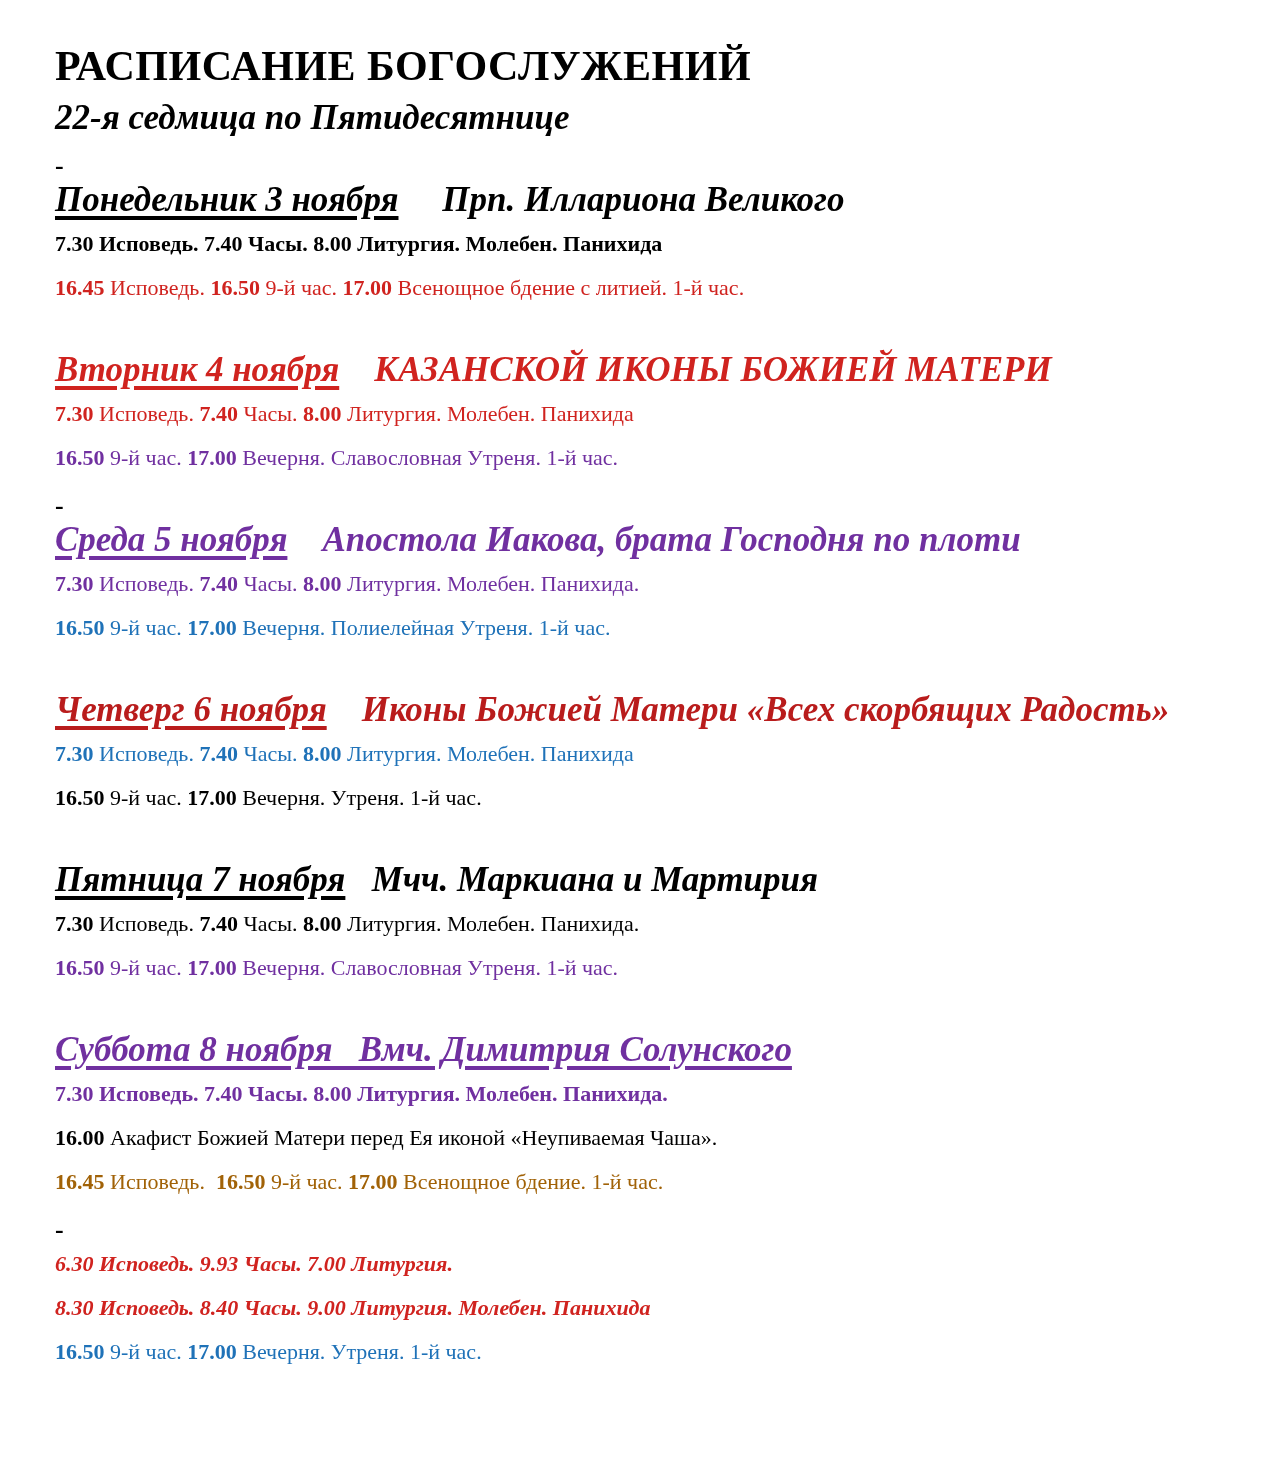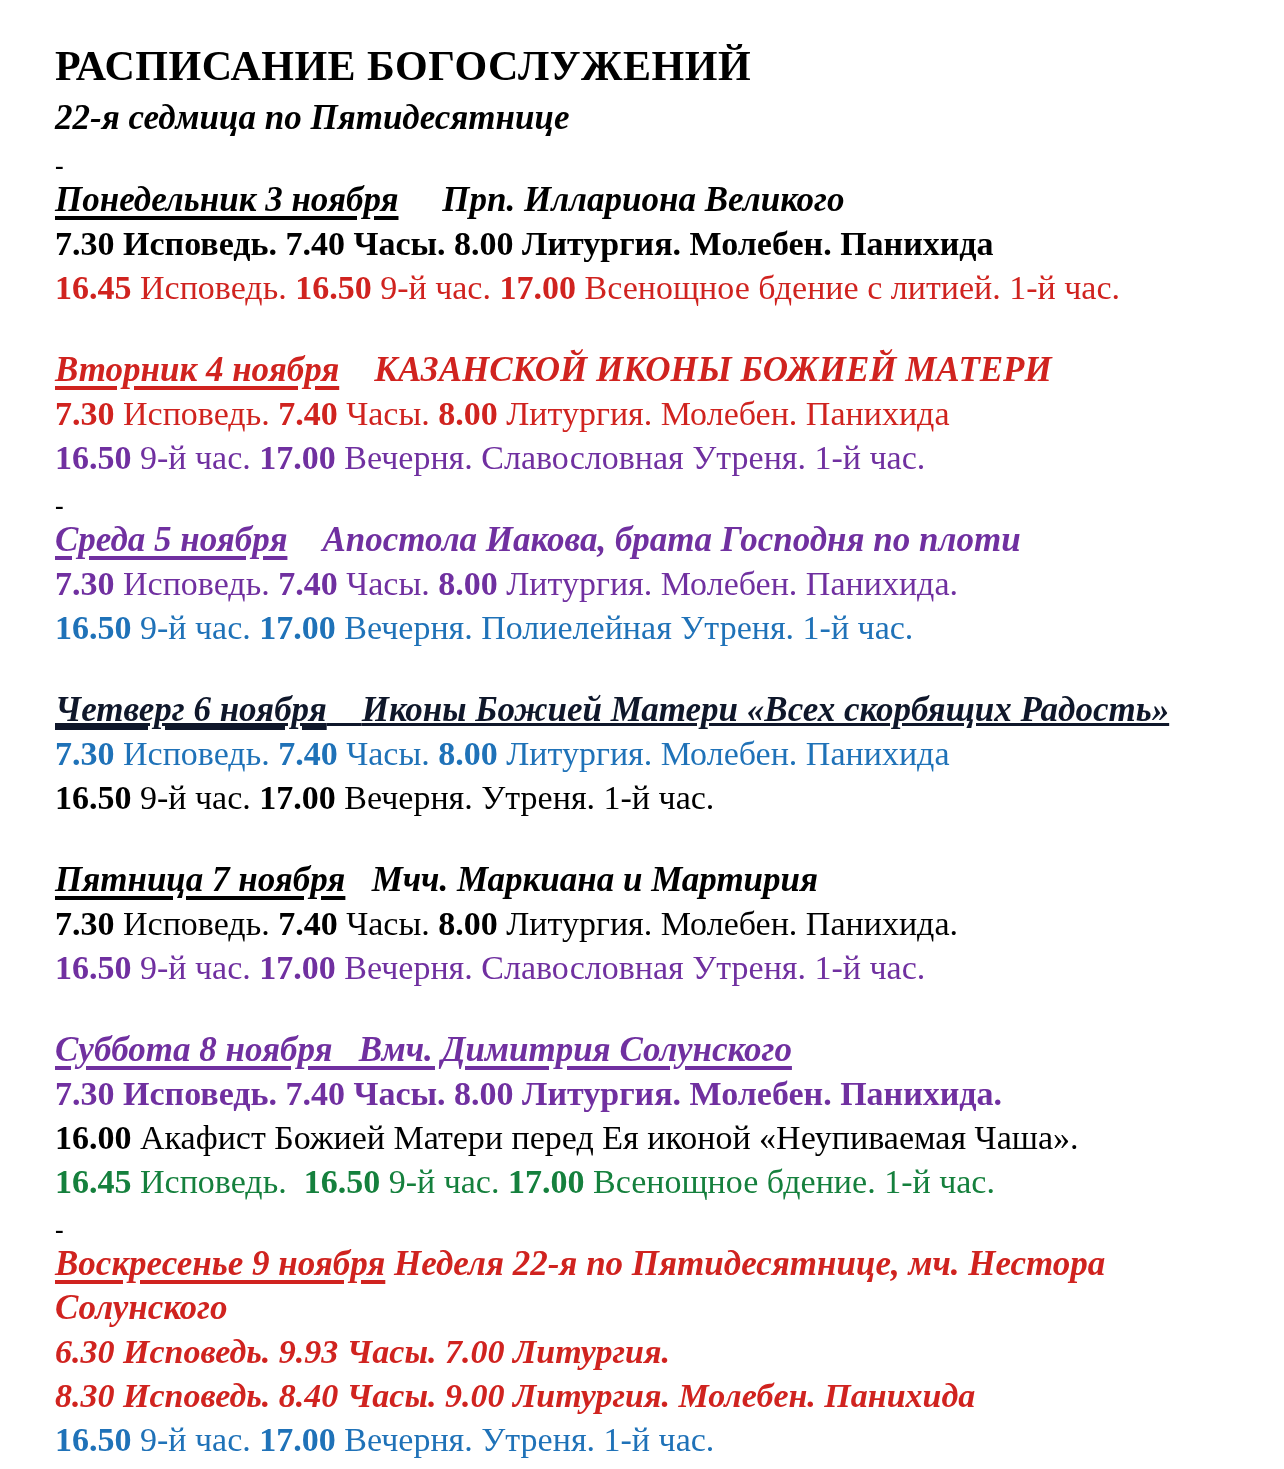--- a/index.html
+++ b/index.html
@@ -32,21 +32,21 @@
     font-weight: bold; font-style: italic;
     white-space: nowrap;
   }
   .heading.wrap { white-space: pre-line; }
   .day-name {
     text-decoration: underline;
     text-decoration-thickness: 3.5px;
     text-underline-offset: 5px;
   }
   .line {
-    font-size: 34px; line-height: 44px;
+    font-size: 22px; line-height: 44px;
     white-space: nowrap;
   }
   .seg-b { font-weight: bold; }
   .seg-i { font-style: italic; }
 </style>
 </head>
 <body>
 
 <div class="doc">
   <div class="title">РАСПИСАНИЕ БОГОСЛУЖЕНИЙ</div>
@@ -63,37 +63,35 @@
         <div class="line" style="color: rgb(208, 35, 31);"><span class="seg-b">7.30</span><span class=""> Исповедь. </span><span class="seg-b">7.40</span><span class=""> Часы. </span><span class="seg-b">8.00</span><span class=""> Литургия. Молебен. Панихида</span></div>
         <div class="line" style="color: rgb(112, 48, 160);"><span class="seg-b">16.50</span><span class=""> 9-й час. </span><span class="seg-b">17.00</span><span class=""> Вечерня. Славословная Утреня. 1-й час.</span></div>
       </section>
       <section class="day has-dash">
         <div class="pre-dash">-</div>
         <div class="heading" style="color: rgb(112, 48, 160);"><span class="day-name">Среда 5 ноября</span>&nbsp;&nbsp;&nbsp;&nbsp;<span>Апостола Иакова, брата Господня по плоти</span></div>
         <div class="line" style="color: rgb(112, 48, 160);"><span class="seg-b">7.30</span><span class=""> Исповедь. </span><span class="seg-b">7.40</span><span class=""> Часы. </span><span class="seg-b">8.00</span><span class=""> Литургия. Молебен. Панихида.</span></div>
         <div class="line" style="color: rgb(31, 114, 184);"><span class="seg-b">16.50</span><span class=""> 9-й час. </span><span class="seg-b">17.00</span><span class=""> Вечерня. Полиелейная Утреня. 1-й час.</span></div>
       </section>
       <section class="day">
-        <div class="heading" style="color: #0f172a; text-decoration: underline;"><span class="day-name">Четверг 6 ноября</span>&nbsp;&nbsp;&nbsp;&nbsp;<span>Иконы Божией Матери «Всех скорбящих Радость»</span></div>
+        <div class="heading" style="color: #b91c1c;"><span class="day-name">Четверг 6 ноября</span>&nbsp;&nbsp;&nbsp;&nbsp;<span>Иконы Божией Матери «Всех скорбящих Радость»</span></div>
         <div class="line" style="color: rgb(31, 114, 184);"><span class="seg-b">7.30</span><span class=""> Исповедь. </span><span class="seg-b">7.40</span><span class=""> Часы. </span><span class="seg-b">8.00</span><span class=""> Литургия. Молебен. Панихида</span></div>
         <div class="line" style="color: rgb(0, 0, 0);"><span class="seg-b">16.50</span><span class=""> 9-й час. </span><span class="seg-b">17.00</span><span class=""> Вечерня. Утреня. 1-й час.</span></div>
       </section>
       <section class="day">
         <div class="heading" style="color: rgb(0, 0, 0);"><span class="day-name">Пятница 7 ноября</span>&nbsp;&nbsp;&nbsp;<span>Мчч. Маркиана и Мартирия</span></div>
         <div class="line" style="color: rgb(0, 0, 0);"><span class="seg-b">7.30</span><span class=""> Исповедь. </span><span class="seg-b">7.40</span><span class=""> Часы. </span><span class="seg-b">8.00</span><span class=""> Литургия. Молебен. Панихида.</span></div>
         <div class="line" style="color: rgb(112, 48, 160);"><span class="seg-b">16.50</span><span class=""> 9-й час. </span><span class="seg-b">17.00</span><span class=""> Вечерня. Славословная Утреня. 1-й час.</span></div>
       </section>
       <section class="day">
         <div class="heading" style="color: rgb(112, 48, 160);"><span class="day-name">Суббота 8 ноября &nbsp;&nbsp;Вмч. Димитрия Солунского</span></div>
         <div class="line" style="color: rgb(112, 48, 160);"><span class="seg-b">7.30 Исповедь. 7.40 Часы. 8.00 Литургия. Молебен. Панихида.</span></div>
         <div class="line" style="color: rgb(0, 0, 0);"><span class="seg-b">16.00</span><span class=""> Акафист Божией Матери перед Ея иконой «Неупиваемая Чаша».</span></div>
-        <div class="line" style="color: #15803d;"><span class="seg-b">16.45</span><span class=""> Исповедь. &nbsp;</span><span class="seg-b">16.50</span><span class=""> 9-й час. </span><span class="seg-b">17.00</span><span class=""> Всенощное бдение. 1-й час.</span></div>
+        <div class="line" style="color: #a16207;"><span class="seg-b">16.45</span><span class=""> Исповедь. &nbsp;</span><span class="seg-b">16.50</span><span class=""> 9-й час. </span><span class="seg-b">17.00</span><span class=""> Всенощное бдение. 1-й час.</span></div>
       </section>
       <section class="day has-dash">
         <div class="pre-dash">-</div>
-        <div class="heading wrap" style="color: rgb(208, 35, 31);"><span class="day-name">Воскресенье 9 ноября</span> <span>Неделя 22-я по Пятидесятнице, мч. Нестора
-Солунского</span></div>
         <div class="line" style="color: rgb(208, 35, 31);"><span class="seg-b seg-i">6.30 Исповедь. 9.93 Часы. 7.00 Литургия.</span></div>
         <div class="line" style="color: rgb(208, 35, 31);"><span class="seg-b seg-i">8.30 Исповедь. 8.40 Часы. 9.00 Литургия. Молебен. Панихида</span></div>
         <div class="line" style="color: rgb(31, 114, 184);"><span class="seg-b">16.50</span><span class=""> 9-й час. </span><span class="seg-b">17.00</span><span class=""> Вечерня. Утреня. 1-й час.</span></div>
       </section>
     </div>
 </div>
 
 </body></html>

